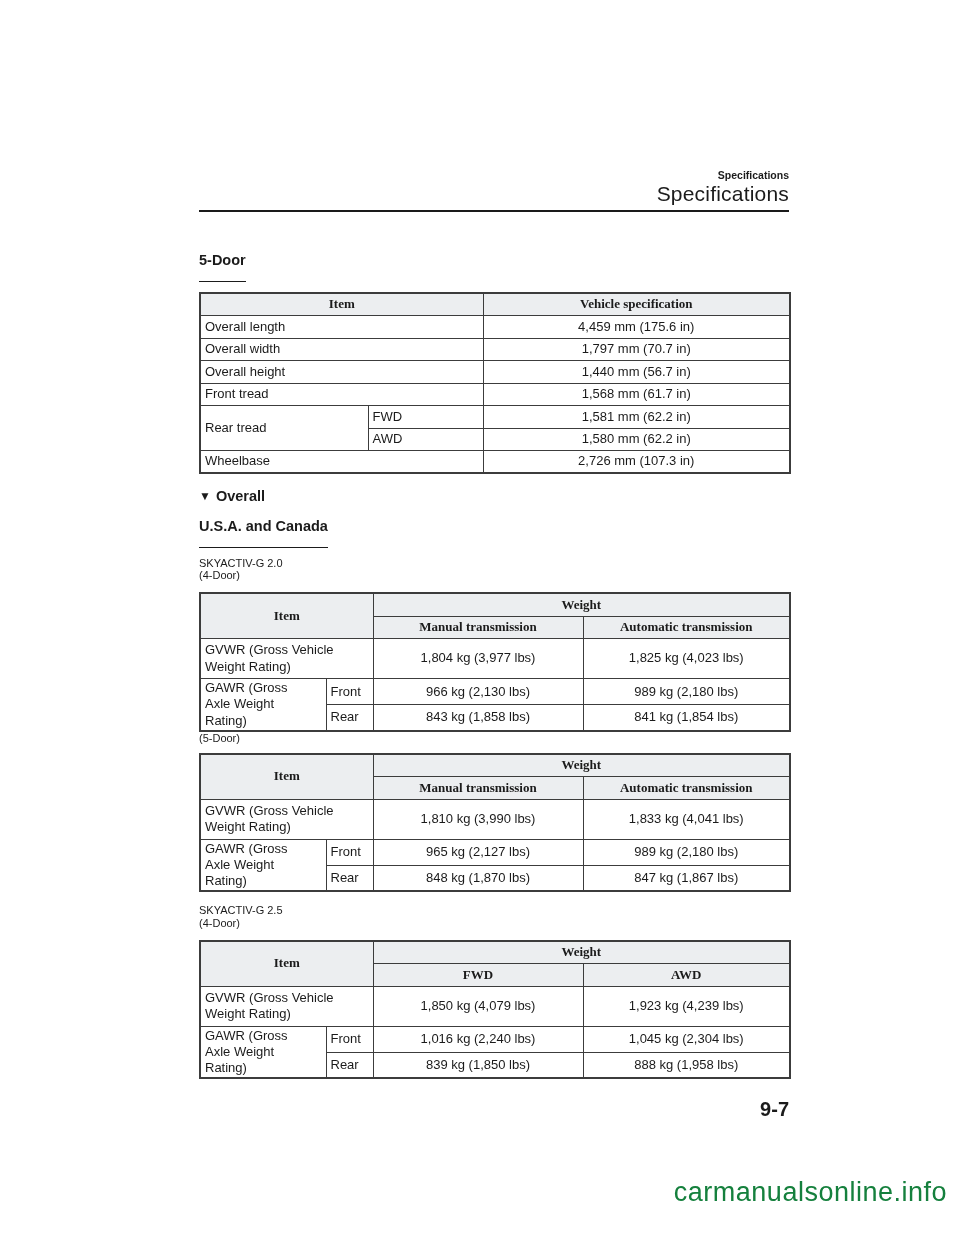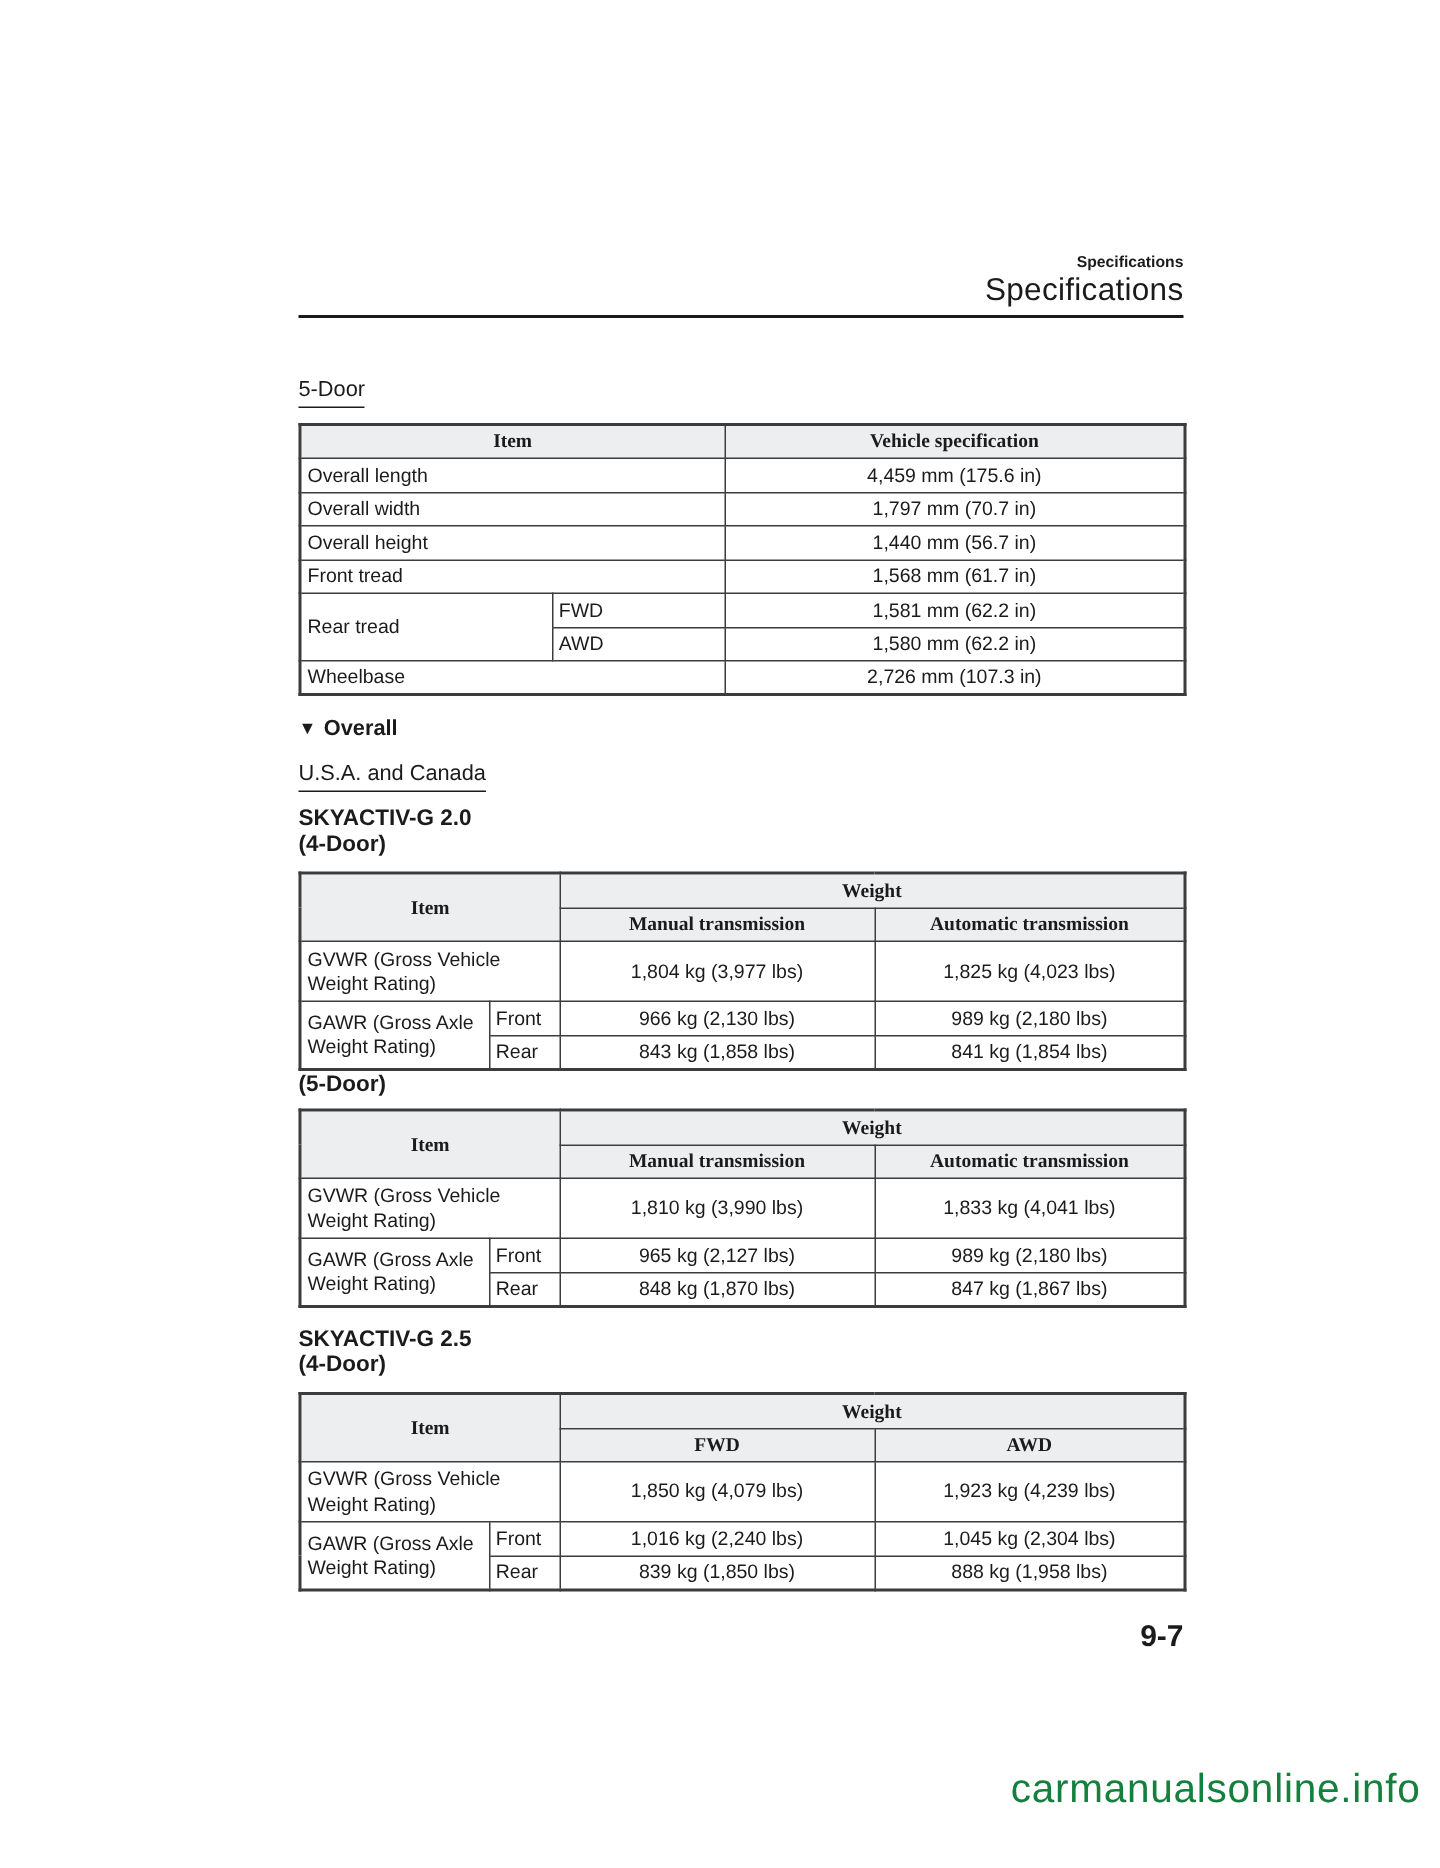--- a/index.html
+++ b/index.html
@@ -37,28 +37,28 @@
   }
   .rule {
     border: none;
     border-top: 2.6px solid #1a1a1a;
     margin: 5px 0 0 0;
   }
   
   .h-underlined {
     display: inline-block;
     font-size: 14.5px;
+    font-weight: bold;
+    border-bottom: 1.7px solid #1b1b1b;
+    padding-bottom: 11px;
+    line-height: 1.2;
+  }
+  .h-plain {
+    font-size: 11px;
     font-weight: normal;
-    border-bottom: 1.7px solid #1b1b1b;
-    padding-bottom: 1px;
-    line-height: 1.2;
-  }
-  .h-plain {
-    font-size: 15px;
-    font-weight: bold;
     line-height: 1.15;
   }
   .sec-5door   { margin-top: 39px; }
   .sec-weights { margin-top: 14px; font-size: 14.5px; font-weight: bold; line-height: 1.2; }
   .weights-marker { font-size: 12px; margin-right: 5px; position: relative; top: -1px; }
   .sec-region  { margin-top: 12px; }
   .sec-engine  { margin-top: 9px; }
   .sec-subdoor { }
   .sec-engine2 { margin-top: 12px; }
   
@@ -67,21 +67,21 @@
     table-layout: fixed;
     width: 590px;
     margin-top: 10px;
     border: 2px solid #3c3c3c;
   }
   table.tight { margin-top: 8px; }
   .spec-table th, .spec-table td {
     border: 1px solid #3c3c3c;
     font-size: 13px;
     line-height: 1.25;
-    padding: 1px 5px;
+    padding: 1px 21px;
     vertical-align: middle;
     overflow: hidden;
   }
   .spec-table th {
     background: #eceef0;
     font-weight: bold;
     text-align: center;
     padding: 1px 3px;
     font-family: Liberation Serif, serif;
   }

